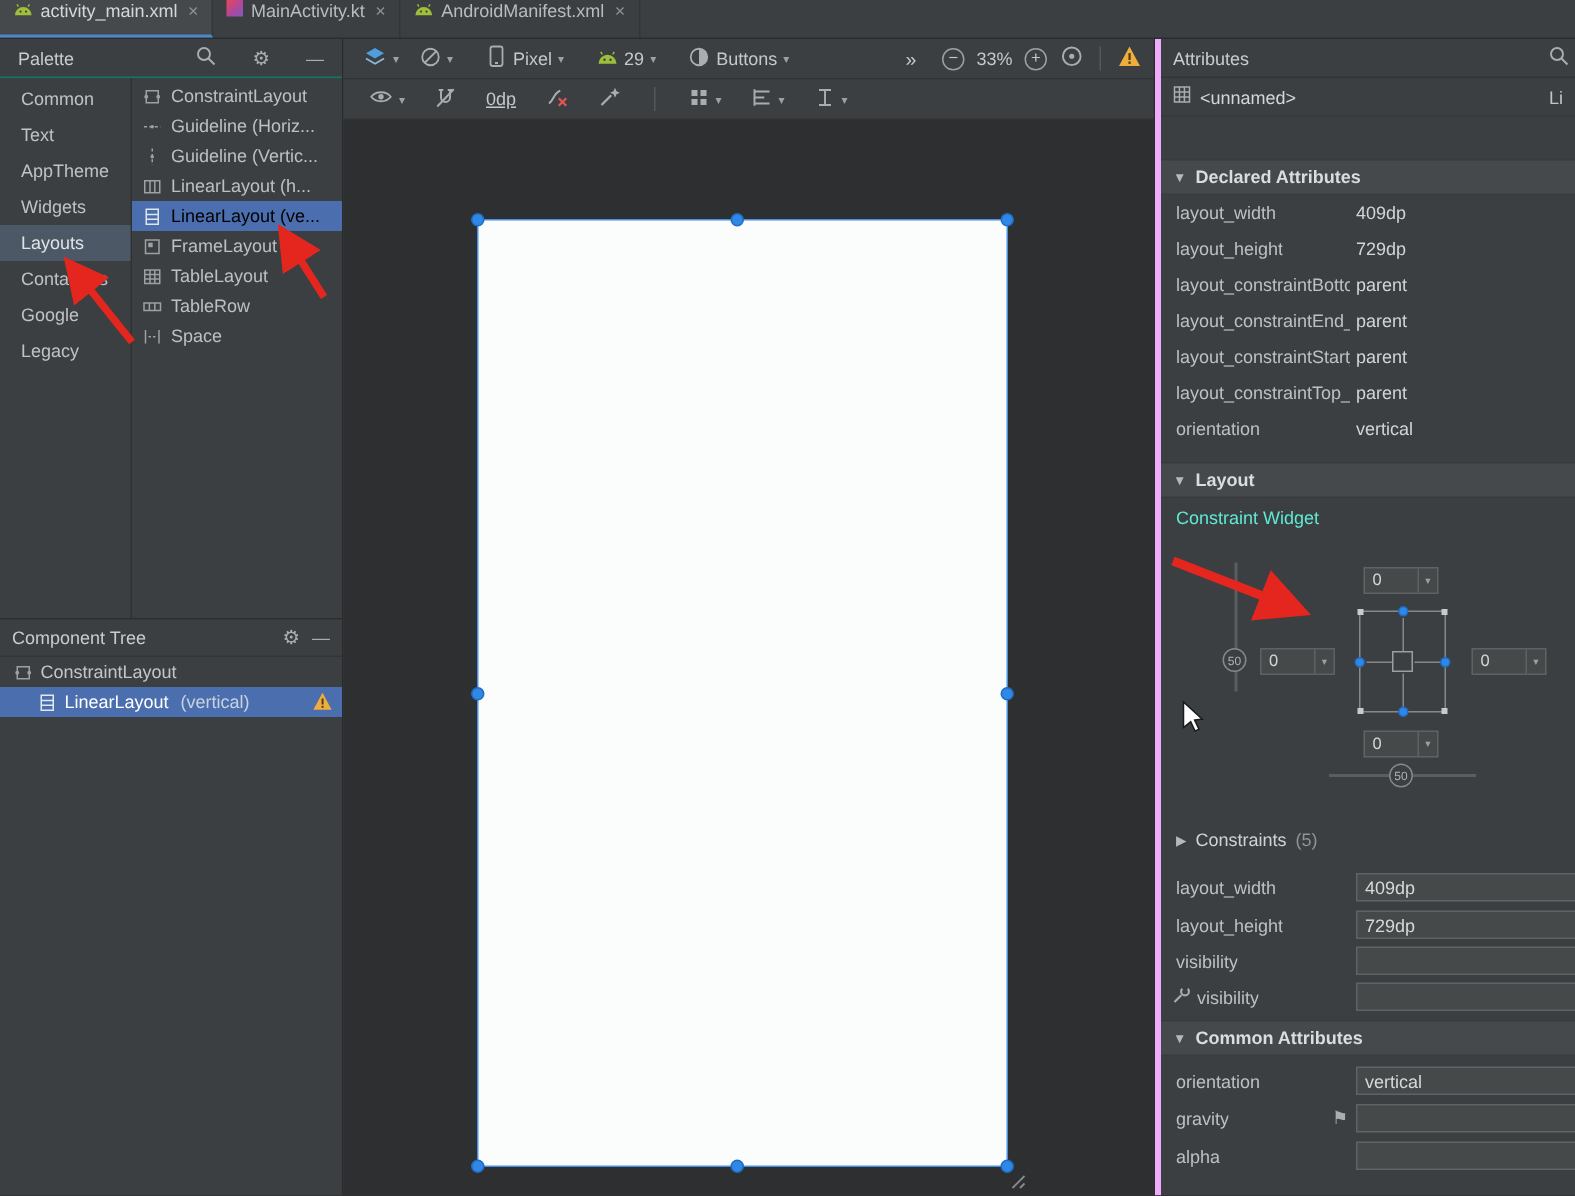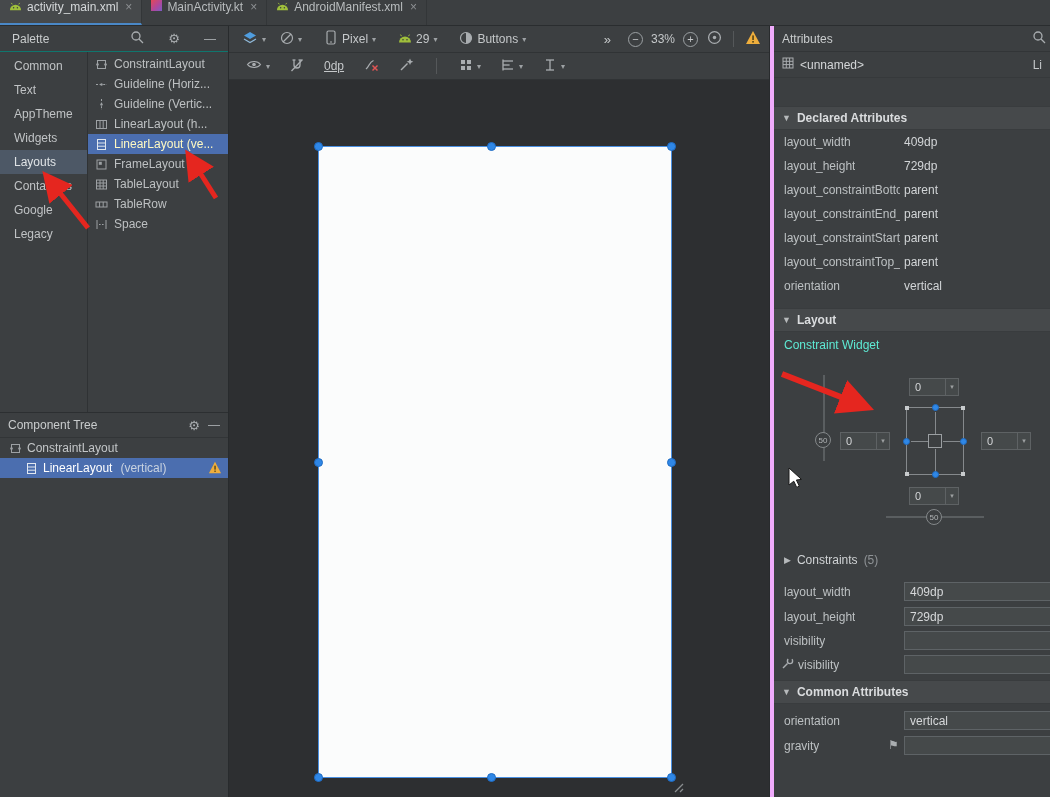--- a/index.html
+++ b/index.html
@@ -17,21 +17,21 @@
   
   .left{position:absolute;left:0;top:26px;width:229px;height:771px;background:#3c3f41;border-right:1px solid #282b2d}
   .phead{position:absolute;left:0;right:0;height:26px;display:flex;align-items:center;padding:0 12px;border-bottom:1px solid #0f766e;color:#c9cccd;gap:24px}
   .phead .sp{flex:1}
   .palette-body{position:absolute;top:26px;left:0;right:0;height:360px;display:flex}
   .cats{width:88px;border-right:1px solid #2f3234;padding-top:2px}
   .cat{height:24px;display:flex;align-items:center;padding-left:14px;color:#c0c3c5}
   .cat.sel{background:#4d5866;color:#dfe3e6}
   .comps{flex:1;padding-top:2px;overflow:hidden}
   .comp{height:20px;display:flex;align-items:center;gap:6px;padding-left:6px;white-space:nowrap}
-  .comp.sel{background:#4b6eaf;color:#fef9c3}
+  .comp.sel{background:#4b6eaf;color:#000000}
   .pico{width:14px;height:14px;flex:0 0 14px;display:flex;align-items:center;justify-content:center}
   .thead{position:absolute;top:386px;left:0;right:0;height:26px;display:flex;align-items:center;gap:8px;padding:0 8px;border-top:1px solid #2c2f31;border-bottom:1px solid #323537;color:#c9cccd}
   .thead .sp{flex:1}
   .treebody{position:absolute;top:412px;left:0;right:0;bottom:0}
   .trow{height:20px;display:flex;align-items:center;gap:5px;color:#c3c6c8;position:relative}
   .trow.sel{background:#4b6eaf;color:#fff}
   .tsuffix{color:#c8d2e0;margin-left:3px}
   .twarn{position:absolute;right:6px;top:3px}
 
   
@@ -542,20 +542,24 @@
 
     <div class="arow" style="top:683px">
         <span class="alabel">orientation</span>
         <div class="afield">vertical</div>
       </div>
     <div class="arow" style="top:708px">
       <span class="alabel">gravity</span>
       <span class="flagic" style="left:114px;top:4px">⚑</span>
       <div class="afield"></div>
     </div>
+    <div class="arow" style="top:733px">
+        <span class="alabel">alpha</span>
+        <div class="afield"></div>
+      </div>
   </div>
 
   <svg class="overlay">
     <defs>
       <marker id="ah" markerWidth="6" markerHeight="6" refX="4.2" refY="3" orient="auto">
         <path d="M0,0 L6,3 L0,6 Z" fill="#e5261f"></path>
       </marker>
     </defs>
     <line x1="88" y1="228" x2="48" y2="178" stroke="#e5261f" stroke-width="5" marker-end="url(#ah)"></line>
     <line x1="216" y1="198" x2="190" y2="157" stroke="#e5261f" stroke-width="5" marker-end="url(#ah)"></line>

